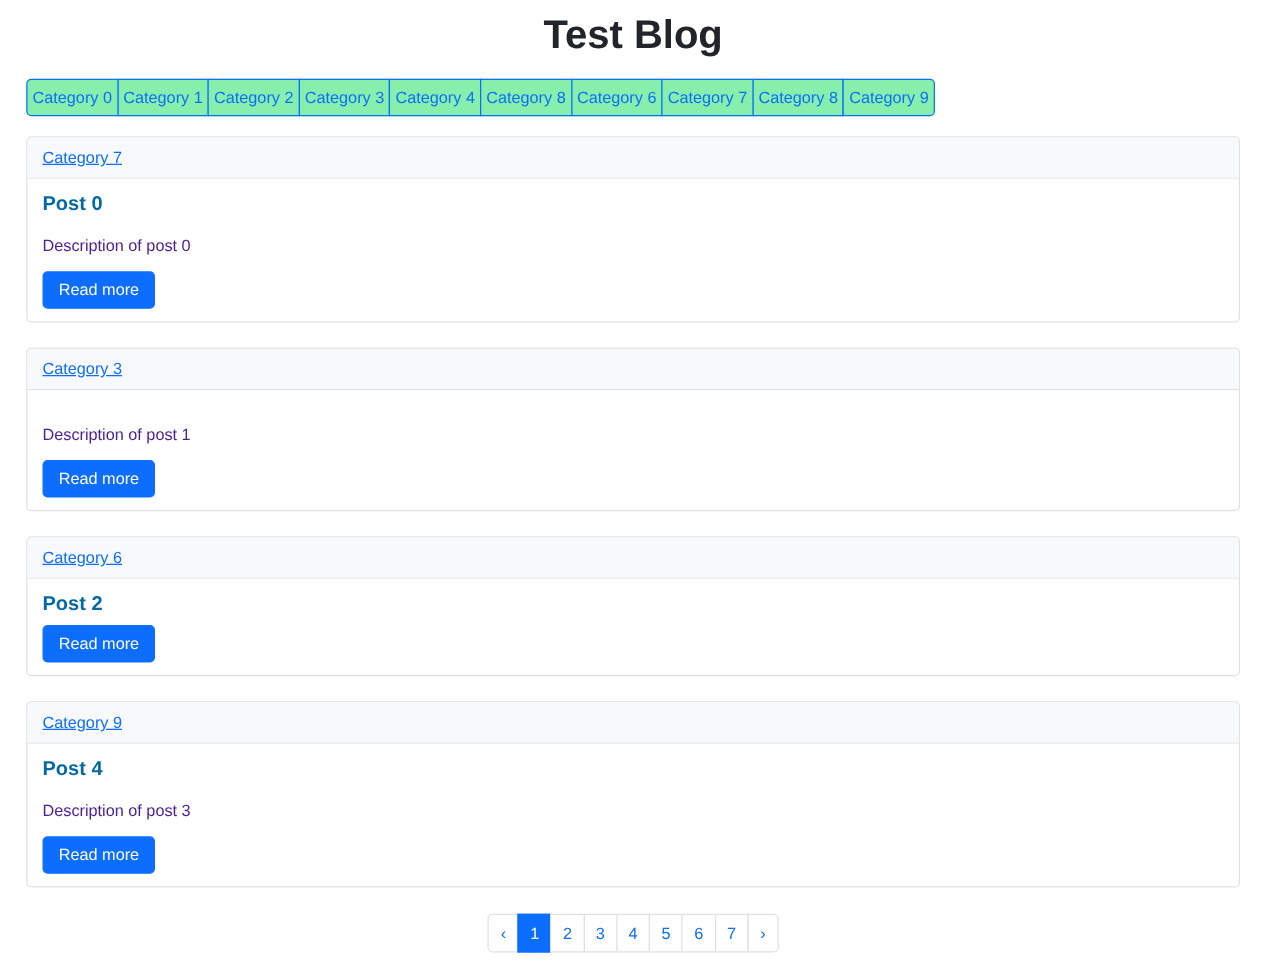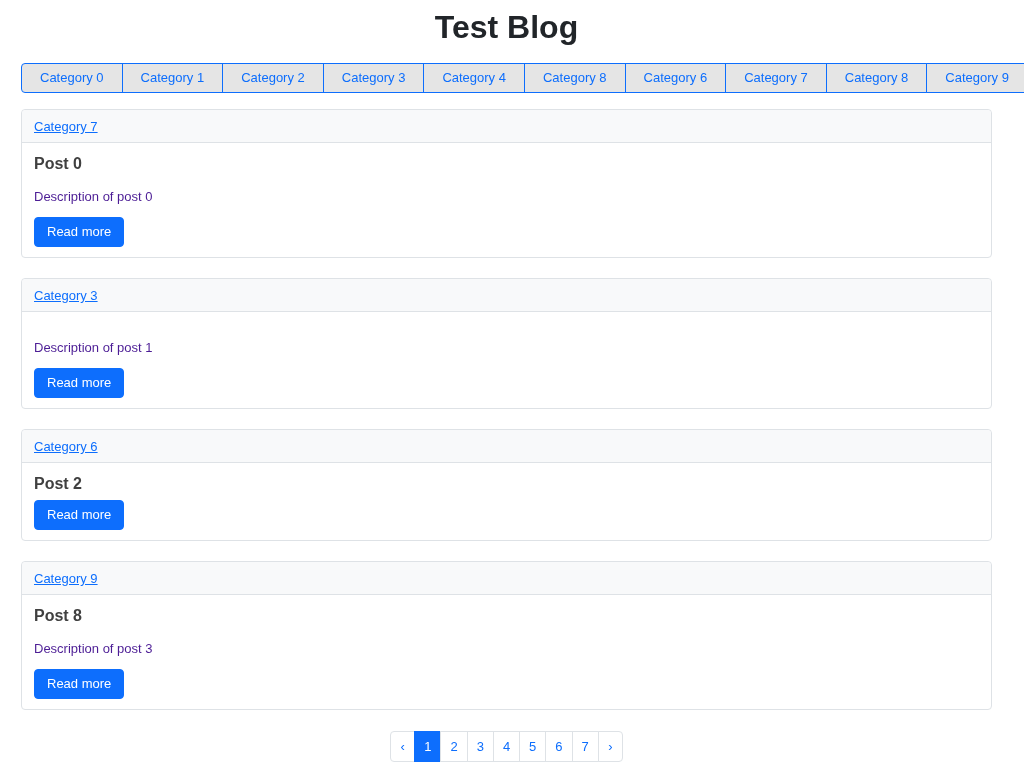--- a/index.html
+++ b/index.html
@@ -30,23 +30,23 @@
   
   .btn-group {
     display: inline-flex;
     margin-top: 19px;
   }
   .cat-btn {
     font-family: inherit;
     font-size: 13px;
     line-height: 16px;
     color: #0d6efd;
-    background: #e5e5e5;
+    background: #86efac;
     border: 1px solid #0d6efd;
-    padding: 6px 18px;
+    padding: 6px 4px;
     height: 30px;
     margin-left: -1px;
     cursor: pointer;
     white-space: nowrap;
   }
   .cat-btn:first-child { border-radius: 4px 0 0 4px; margin-left: 0; }
   .cat-btn:last-child  { border-radius: 0 4px 4px 0; }
   
   .card {
     border: 1px solid #dee2e6;
@@ -67,21 +67,21 @@
     line-height: 16px;
     text-decoration: underline;
     cursor: pointer;
   }
   .card-body { padding: 12px 12px 10px; }
   .post-title {
     font-size: 16px;
     font-weight: 700;
     line-height: 18px;
     margin: 0 0 7px;
-    color: #404040;
+    color: #0369a1;
   }
   .post-desc {
     font-size: 13px;
     line-height: 16px;
     margin: 16px 0 12px;
     color: #4c1d95;
   }
   .read-more {
     font-family: inherit;
     background: #0d6efd;
@@ -175,21 +175,21 @@
       <h2 class="post-title">Post 2</h2>
       <button class="read-more">Read more</button>
     </div>
   </article>
 
   <article class="card">
     <div class="card-header">
       <a>Category 9</a>
     </div>
     <div class="card-body">
-      <h2 class="post-title">Post 8</h2>
+      <h2 class="post-title">Post 4</h2>
       <p class="post-desc">Description of post 3</p>
       <button class="read-more">Read more</button>
     </div>
   </article>
 
   <ul class="pagination">
     <li class="page-item">
       <a class="page-link">‹</a>
     </li>
     <li class="page-item active">

